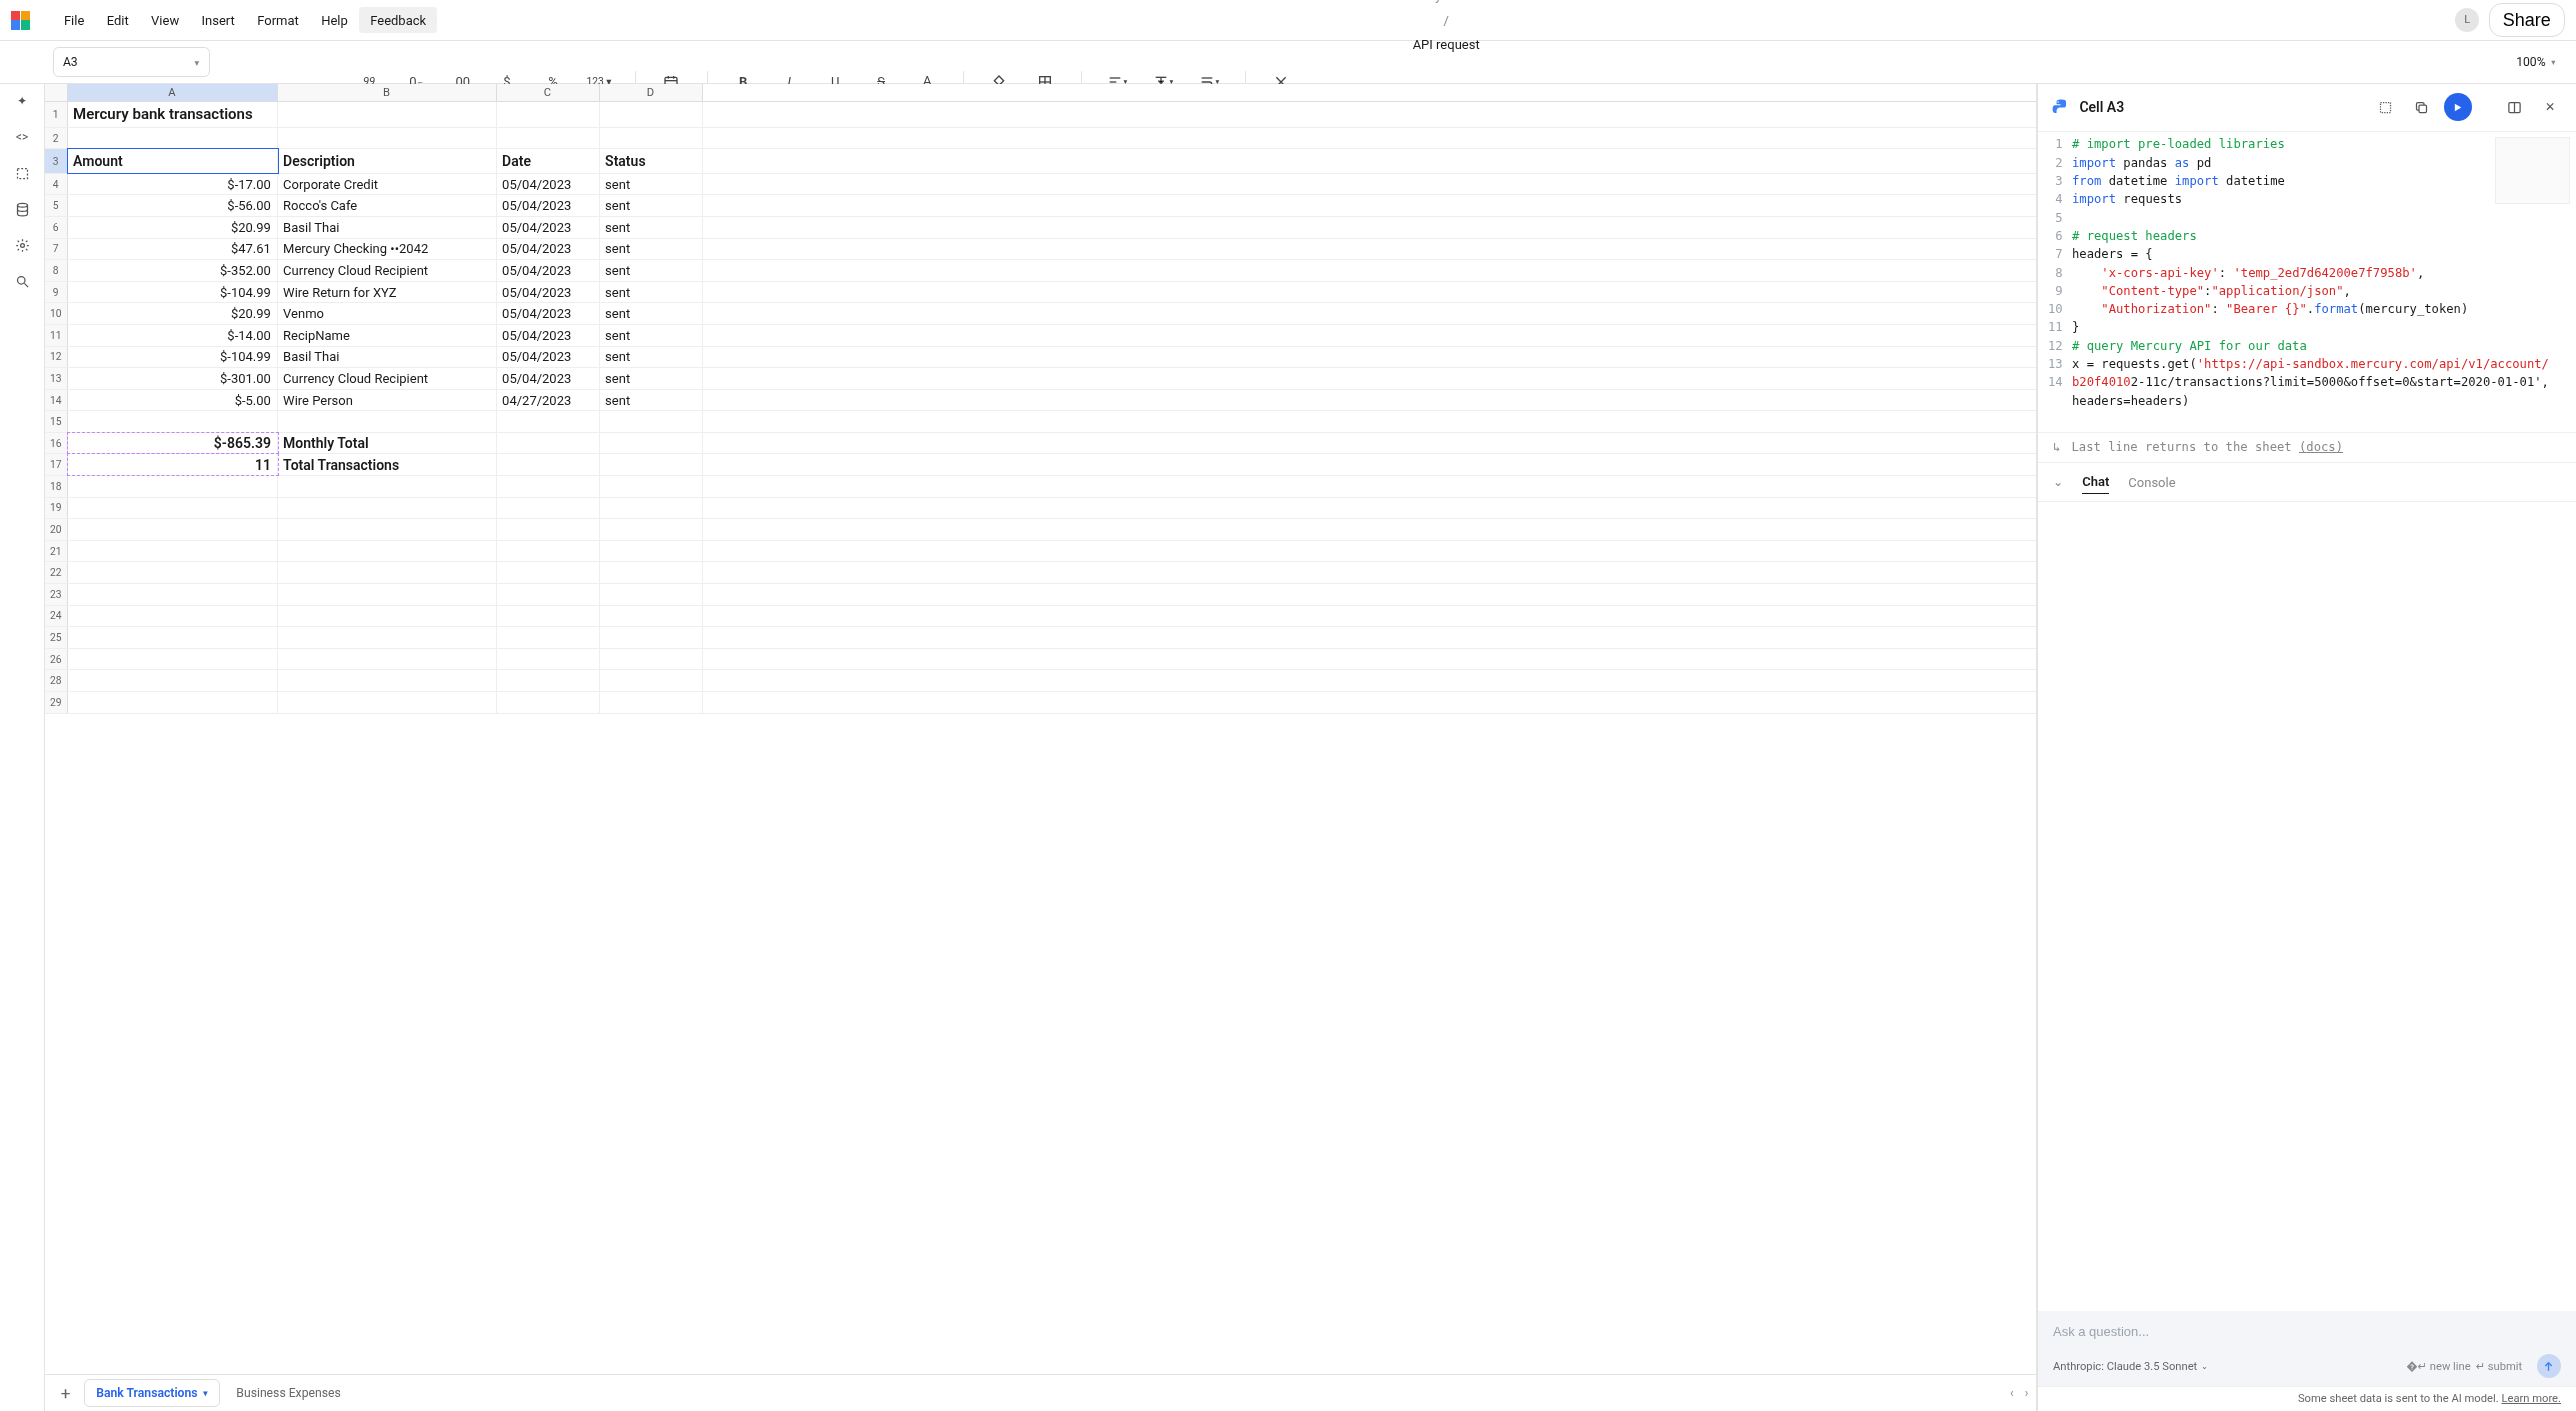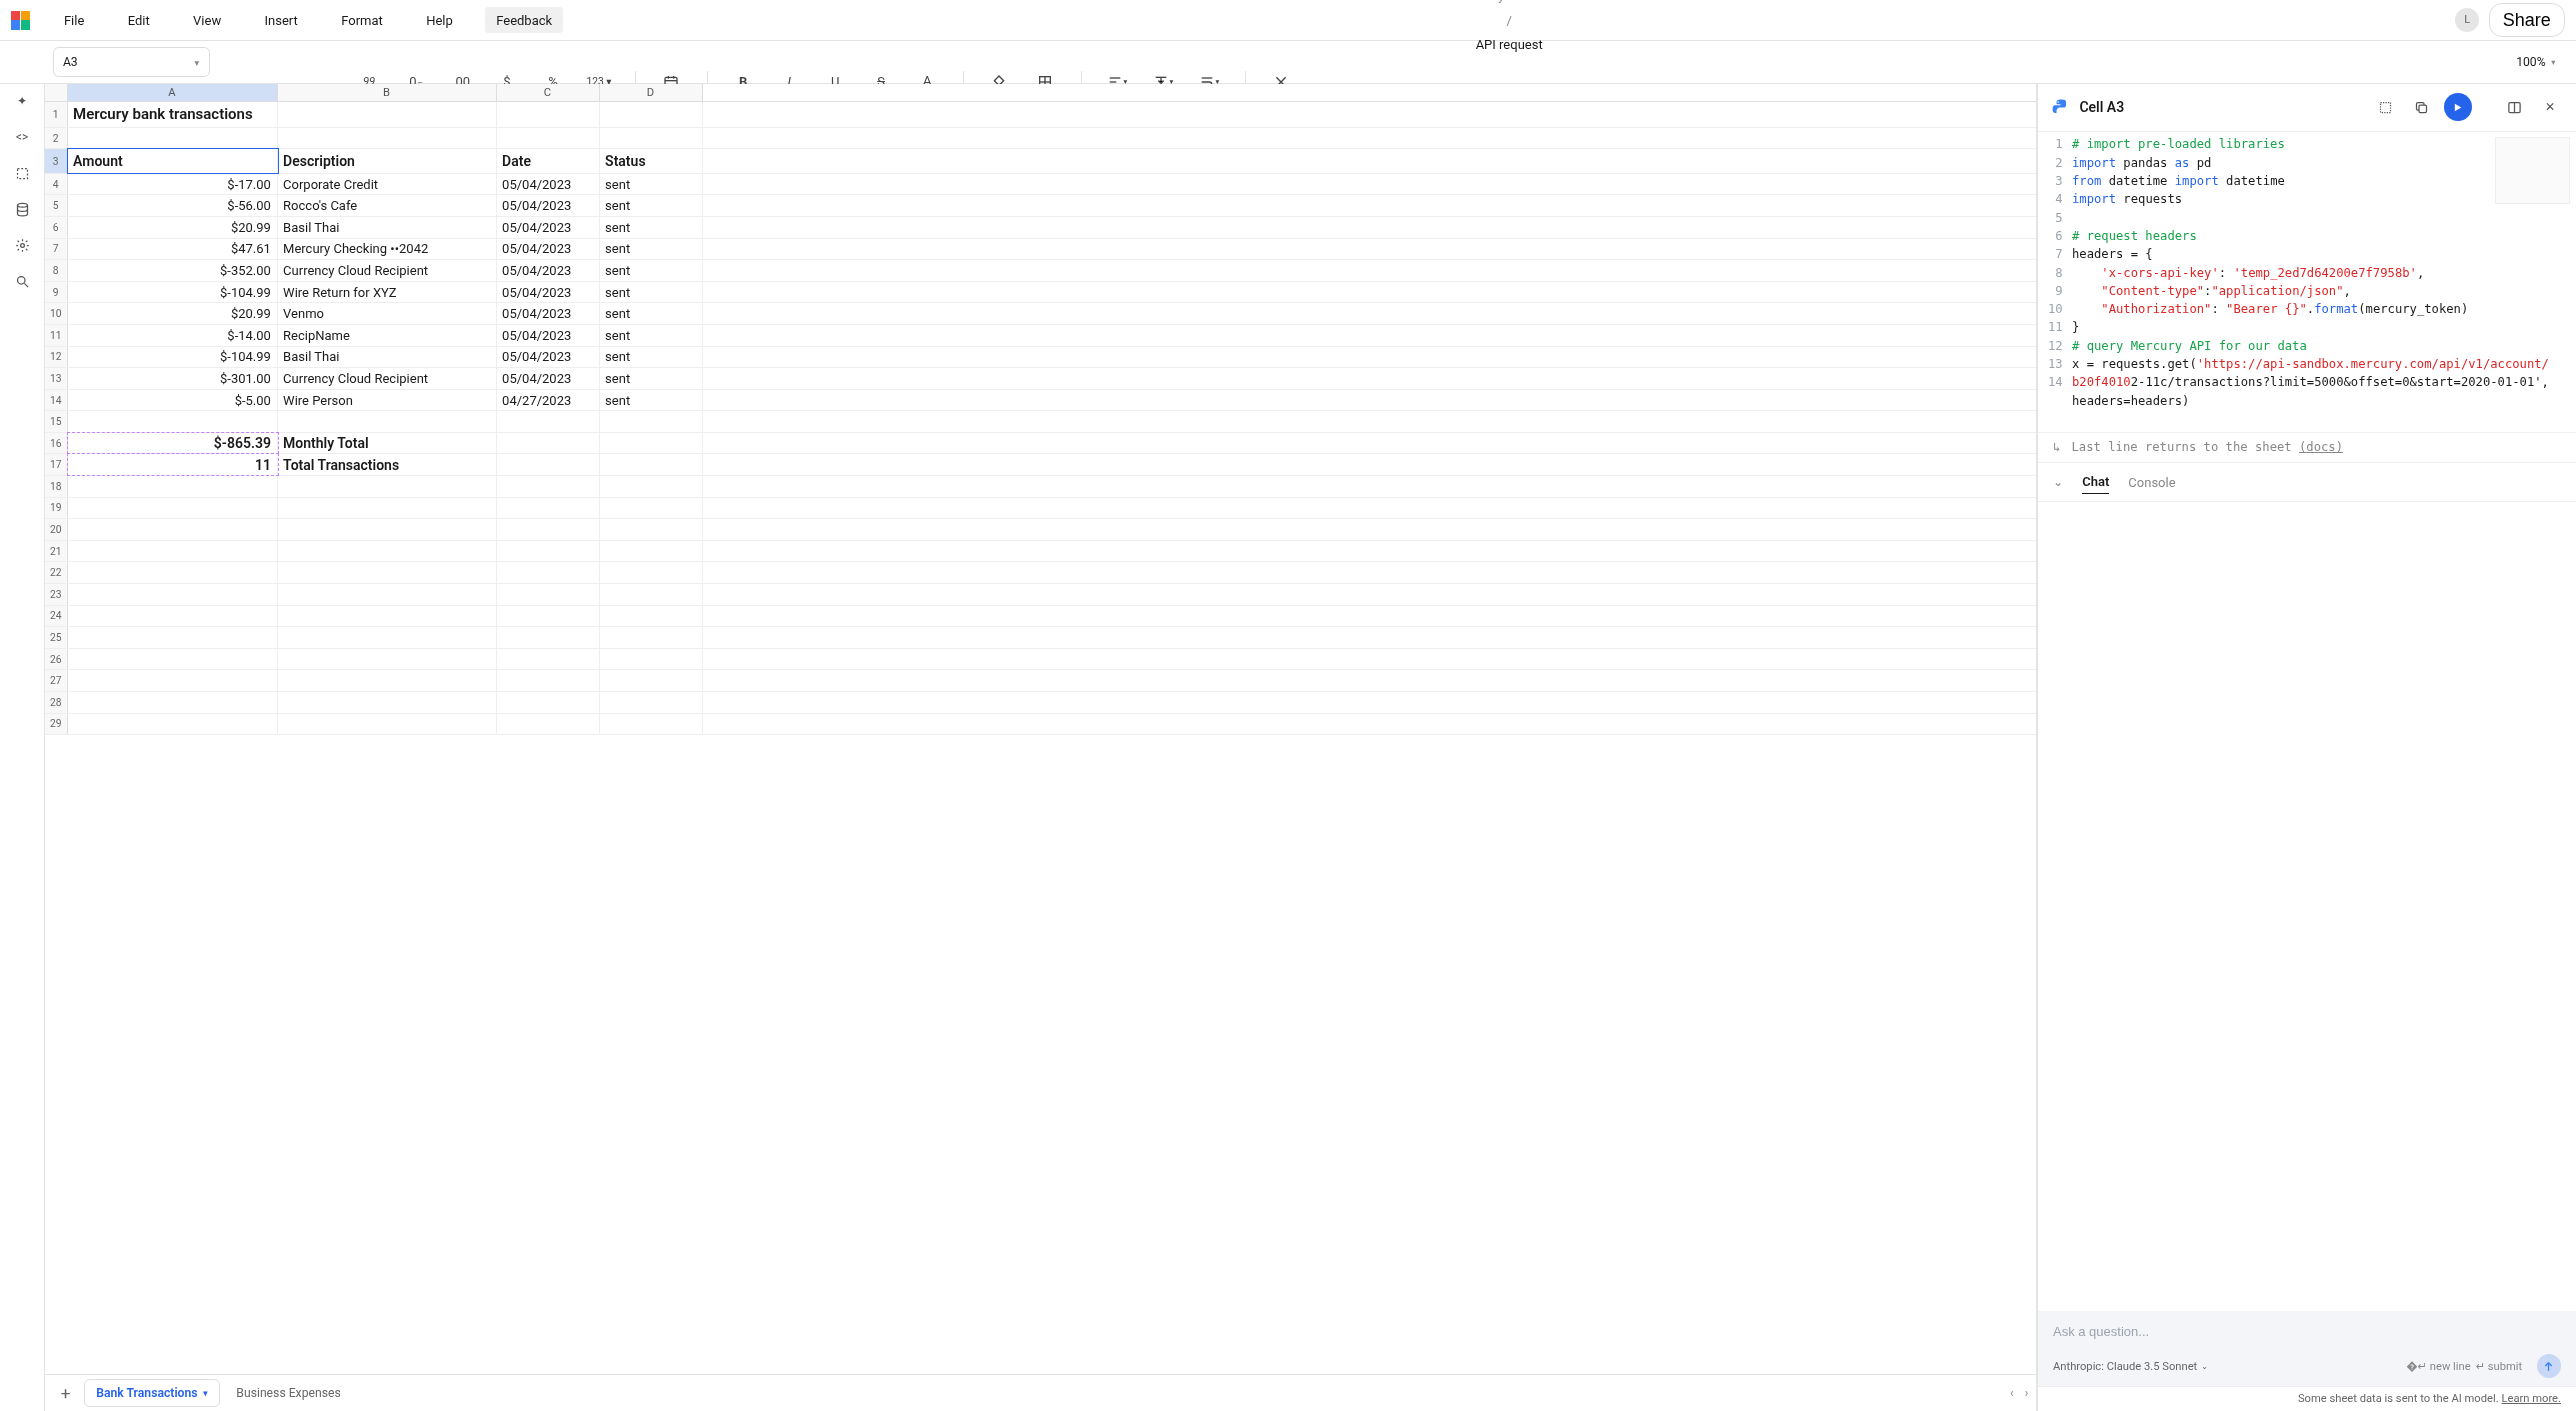--- a/index.html
+++ b/index.html
@@ -3,21 +3,21 @@
 <meta charset="utf-8">
 <style>
 * { box-sizing: border-box; margin: 0; padding: 0; }
 body { font-family: -apple-system, BlinkMacSystemFont, "Segoe UI", Roboto, sans-serif; font-size: 12.2px; color: #1a1a1a; background: #fff; overflow: hidden; }
 .app { display: flex; flex-direction: column; height: 100vh; }
 
 
 .menubar { display: flex; align-items: center; height: 41px; padding: 0 11.2px; border-bottom: 0.9px solid #e3e3e3; }
 .logo { width: 19px; height: 19px; margin-right: 22.5px; display: grid; grid-template-columns: 1fr 1fr; grid-template-rows: 1fr 1fr; gap:0.9px;}
 .logo span:nth-child(1){background:#ef4444;} .logo span:nth-child(2){background:#f59e0b;} .logo span:nth-child(3){background:#3b82f6;} .logo span:nth-child(4){background:#10b981;}
-.menus { display: flex; gap: 21px; }
+.menus { display: flex; gap: 0; }
 .menu-item { padding: 5.6px 11.2px; border-radius: 3.7px; cursor: pointer; font-size: 13px; }
 .menu-item.highlight { background: #f0f0f0; }
 .breadcrumb { margin-left: auto; margin-right: auto; display: flex; align-items: center; gap: 9.4px; font-size: 13px; flex-direction: column; }
 .breadcrumb .muted { color: #888; }
 .avatar { width: 24.4px; height: 24.4px; border-radius: 50%; background: #e5e5e5; display:flex; align-items:center; justify-content:center; font-size:11.2px; color:#666; margin-right:9.4px;}
 .share-btn { padding: 5.6px 13px; border: 0.9px solid #ddd; border-radius: 13px; background:#fff; cursor:pointer; font-size:18px;}
 
 
 .toolbar-row { display:flex; align-items:center; height:43px; border-bottom:0.9px solid #e3e3e3;}
 .left-rail { width:45px; border-right:0.9px solid #e3e3e3; display:flex; flex-direction:column; align-items:center; padding-top:7.5px; gap:17px;}
@@ -434,27 +434,20 @@
               </div>
               <div class="row">
                 <div class="row-h">25</div>
                 <div class="cell col-A"></div>
                 <div class="cell col-B"></div>
                 <div class="cell col-C"></div>
                 <div class="cell col-D"></div>
               </div>
               <div class="row">
                 <div class="row-h">26</div>
-                <div class="cell col-A"></div>
-                <div class="cell col-B"></div>
-                <div class="cell col-C"></div>
-                <div class="cell col-D"></div>
-              </div>
-              <div class="row">
-                <div class="row-h">27</div>
                 <div class="cell col-A"></div>
                 <div class="cell col-B"></div>
                 <div class="cell col-C"></div>
                 <div class="cell col-D"></div>
               </div>
               <div class="row">
                 <div class="row-h">28</div>
                 <div class="cell col-A"></div>
                 <div class="cell col-B"></div>
                 <div class="cell col-C"></div>

